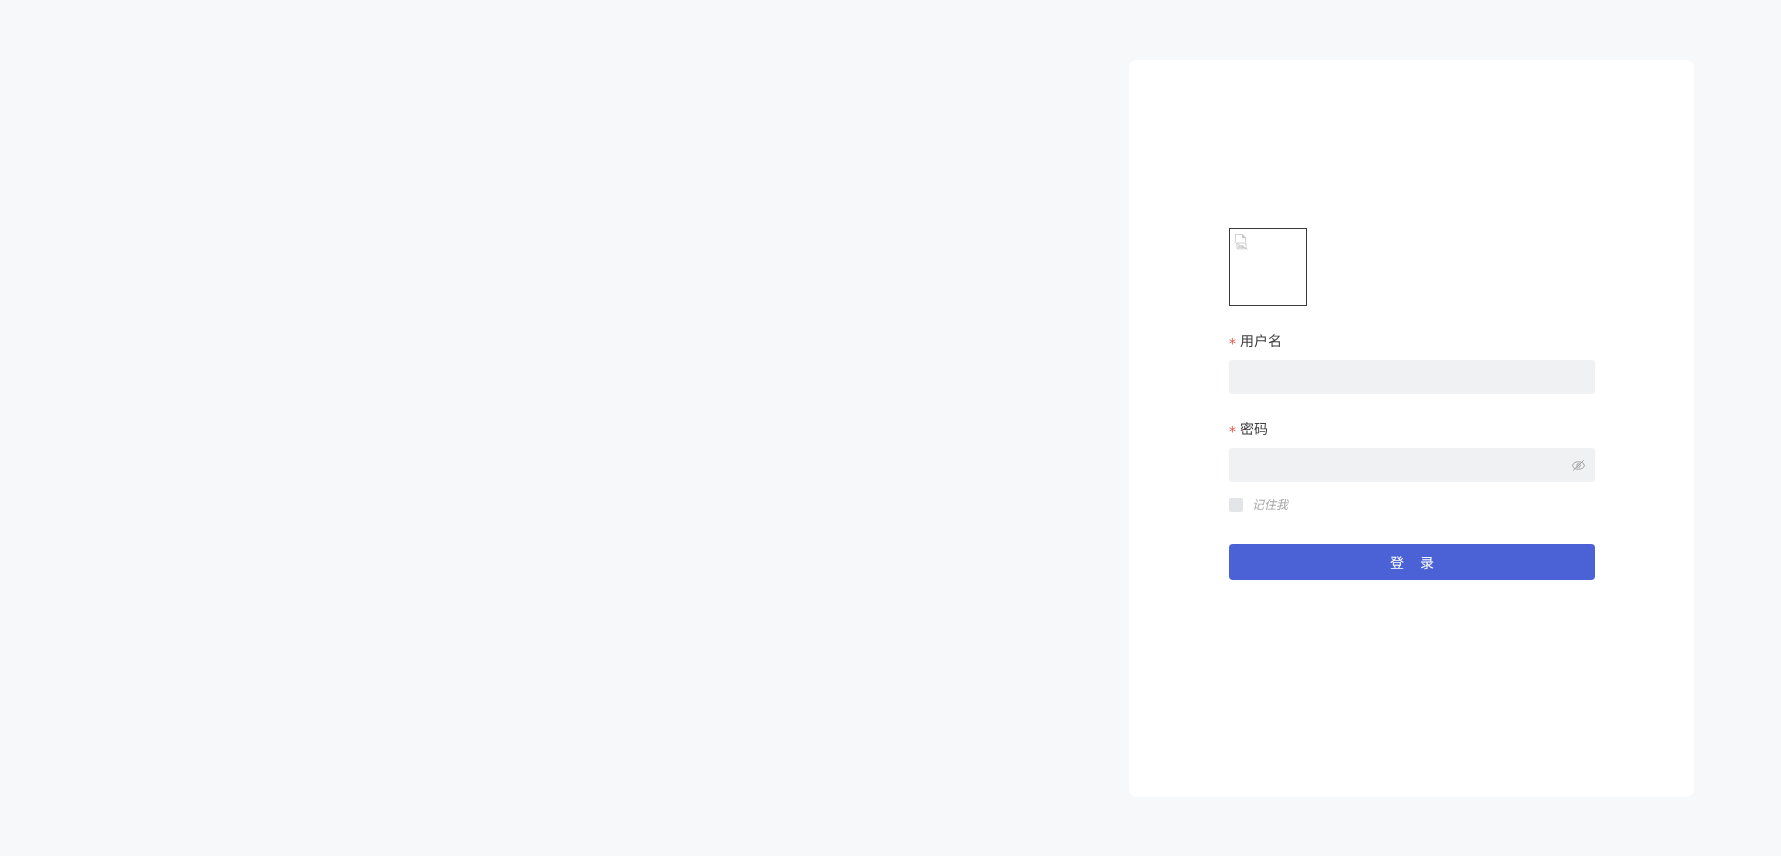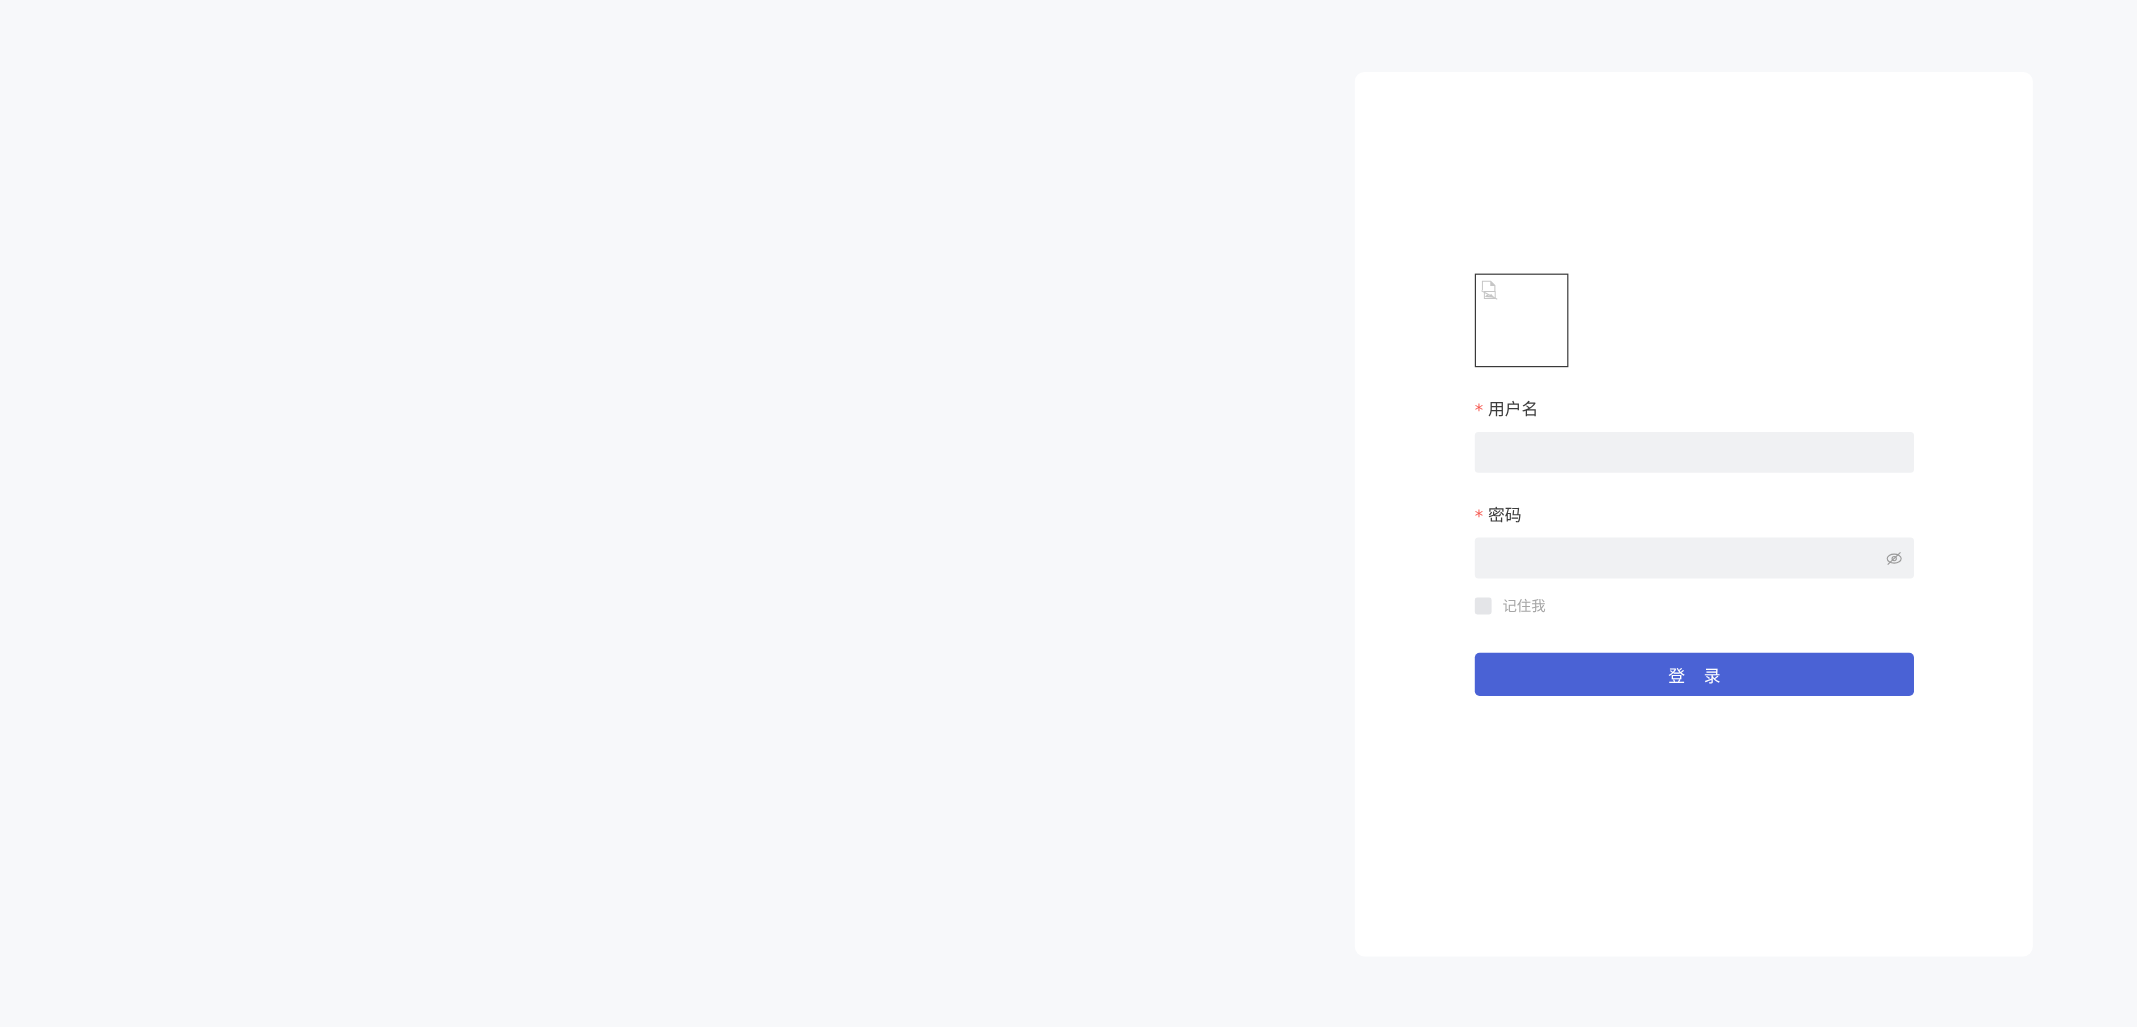--- a/index.html
+++ b/index.html
@@ -138,36 +138,37 @@
     cursor: pointer;
     flex: 0 0 auto;
   }
   .remember-label {
     margin-left: 9px;
     font-size: 12px;
     color: #a6a6a6;
     line-height: 18px;
     cursor: pointer;
     white-space: nowrap;
+    font-style: italic;
   }
 
   
   .submit-btn {
     margin-top: 30px;
     width: 366px;
     height: 36px;
     background: #4a62d5;
     border: none;
     border-radius: 4px;
     color: #ffffff;
     font-size: 14px;
     letter-spacing: 6px;
     text-indent: 6px;
     cursor: pointer;
-    font-family: Liberation Serif, serif;
+    font-family: Liberation Sans, sans-serif;
     display: block;
   }
 </style>
 </head>
 <body>
 
 <div class="login-card">
   <div class="card-inner">
 
     <div class="logo-wrap">

